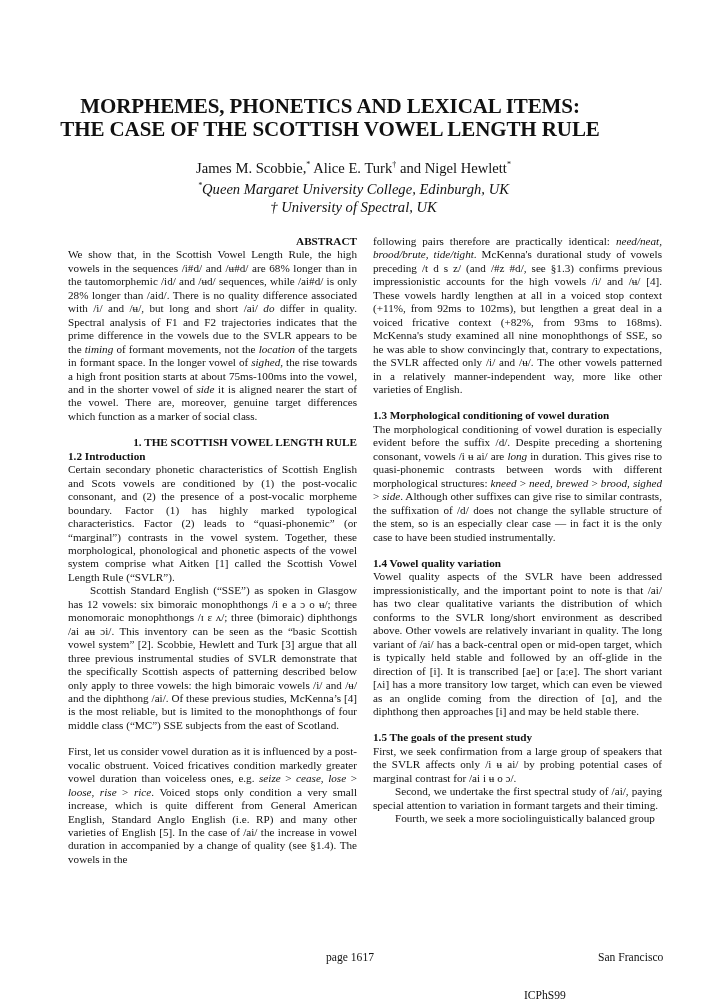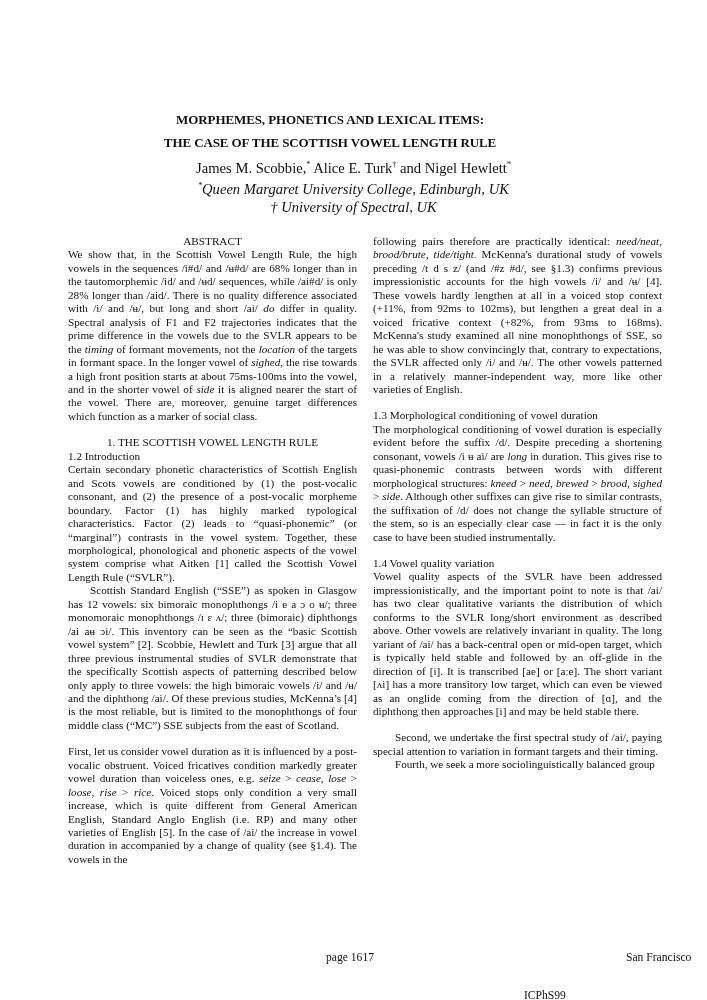--- a/index.html
+++ b/index.html
@@ -1,49 +1,49 @@
 <!DOCTYPE html>
 <html><head>
 <meta charset="utf-8">
 <style>
   html, body { margin: 0; padding: 0; background: #ffffff; }
   body {
     width: 707px; height: 1000px; position: relative; overflow: hidden;
     font-family: "Liberation Serif", "DejaVu Serif", serif; color: #111;
   }
   .title {
-    position: absolute; left: 0; width: 660px; top: 108px;
-    text-align: center; font-weight: bold; font-size: 13px; line-height: 23px;
+    position: absolute; left: 0; width: 660px; top: 95px;
+    text-align: center; font-weight: bold; font-size: 21px; line-height: 23px;
     letter-spacing: -0.1px;
   }
   .authors {
     position: absolute; left: 0; width: 707px; top: 156px;
     text-align: center; font-size: 14.6px; line-height: 18px;
   }
   .authors sup { font-size: 8px; vertical-align: 6px; }
   .aff { font-style: italic; }
   .col {
     position: absolute; top: 235px; width: 289px;
     font-size: 11.15px; line-height: 13.45px; text-align: justify;
     hyphens: manual;
   }
   .col.left { left: 68px; }
   .col.right { left: 373px; }
   .col p { margin: 0; }
   .col p.ind { text-indent: 22px; }
-  .center-head { text-align: center; font-weight: normal; font-size: 11.2px; margin: 0; }
-  .sub-head { font-weight: normal; font-size: 11.2px; margin: 0; }
+  .center-head { text-align: right; font-weight: bold; font-size: 11.2px; margin: 0; }
+  .sub-head { font-weight: bold; font-size: 11.2px; margin: 0; }
   .gap { height: 13px; }
   em, i { font-style: italic; }
   .footer {
     position: absolute; top: 951px; font-size: 11.6px;
   }
   .footer.page { left: 326px; }
   .footer.conf { left: 524px; margin-top: 38px; }
-  .footer.loc { left: 626px; }
+  .footer.loc { left: 598px; }
 </style>
 </head>
 <body>
 
 <div class="title">
   <div>MORPHEMES, PHONETICS AND LEXICAL ITEMS:</div>
   <div>THE CASE OF THE SCOTTISH VOWEL LENGTH RULE</div>
 </div>
 
 <div class="authors">
@@ -68,19 +68,21 @@
 
 <div class="col right">
   <p><span>following pairs therefore are practically identical: </span><i>need/neat, brood/brute, tide/tight</i><span>. McKenna's durational study of vowels preceding /t d s z/ (and /#z #d/, see §1.3) confirms previous impressionistic accounts for the high vowels /i/ and /ʉ/ [4]. These vowels hardly lengthen at all in a voiced stop context (+11%, from 92ms to 102ms), but lengthen a great deal in a voiced fricative context (+82%, from 93ms to 168ms). McKenna's study examined all nine monophthongs of SSE, so he was able to show convincingly that, contrary to expectations, the SVLR affected only /i/ and /ʉ/. The other vowels patterned in a relatively manner-independent way, more like other varieties of English.</span></p>
   <div class="gap"></div>
   <p class="sub-head">1.3 Morphological conditioning of vowel duration</p>
   <p><span>The morphological conditioning of vowel duration is especially evident before the suffix /d/. Despite preceding a shortening consonant, vowels /i ʉ ai/ are </span><i>long</i><span> in duration. This gives rise to quasi-phonemic contrasts between words with different morphological structures: </span><i>kneed</i><span> &gt; </span><i>need</i><span>, </span><i>brewed</i><span> &gt; </span><i>brood</i><span>, </span><i>sighed</i><span> &gt; </span><i>side</i><span>. Although other suffixes can give rise to similar contrasts, the suffixation of /d/ does not change the syllable structure of the stem, so is an especially clear case — in fact it is the only case to have been studied instrumentally.</span></p>
   <div class="gap"></div>
   <p class="sub-head">1.4 Vowel quality variation</p>
   <p><span>Vowel quality aspects of the SVLR have been addressed impressionistically, and the important point to note is that /ai/ has two clear qualitative variants the distribution of which conforms to the SVLR long/short environment as described above. Other vowels are relatively invariant in quality. The long variant of /ai/ has a back-central open or mid-open target, which is typically held stable and followed by an off-glide in the direction of [i]. It is transcribed [ae] or [aːe]. The short variant [ʌi] has a more transitory low target, which can even be viewed as an onglide coming from the direction of [ɑ], and the diphthong then approaches [i] and may be held stable there.</span></p>
   <div class="gap"></div>
+  <p class="sub-head">1.5 The goals of the present study</p>
+  <p><span>First, we seek confirmation from a large group of speakers that the SVLR affects only /i ʉ ai/ by probing potential cases of marginal contrast for /ai i ʉ o ɔ/.</span></p>
   <p class="ind"><span>Second, we undertake the first spectral study of /ai/, paying special attention to variation in formant targets and their timing.</span></p>
   <p class="ind"><span>Fourth, we seek a more sociolinguistically balanced group</span></p>
 </div>
 
 <div class="footer page">page 1617</div>
 <div class="footer conf">ICPhS99</div>
 <div class="footer loc">San Francisco</div>
 
 </body></html>

